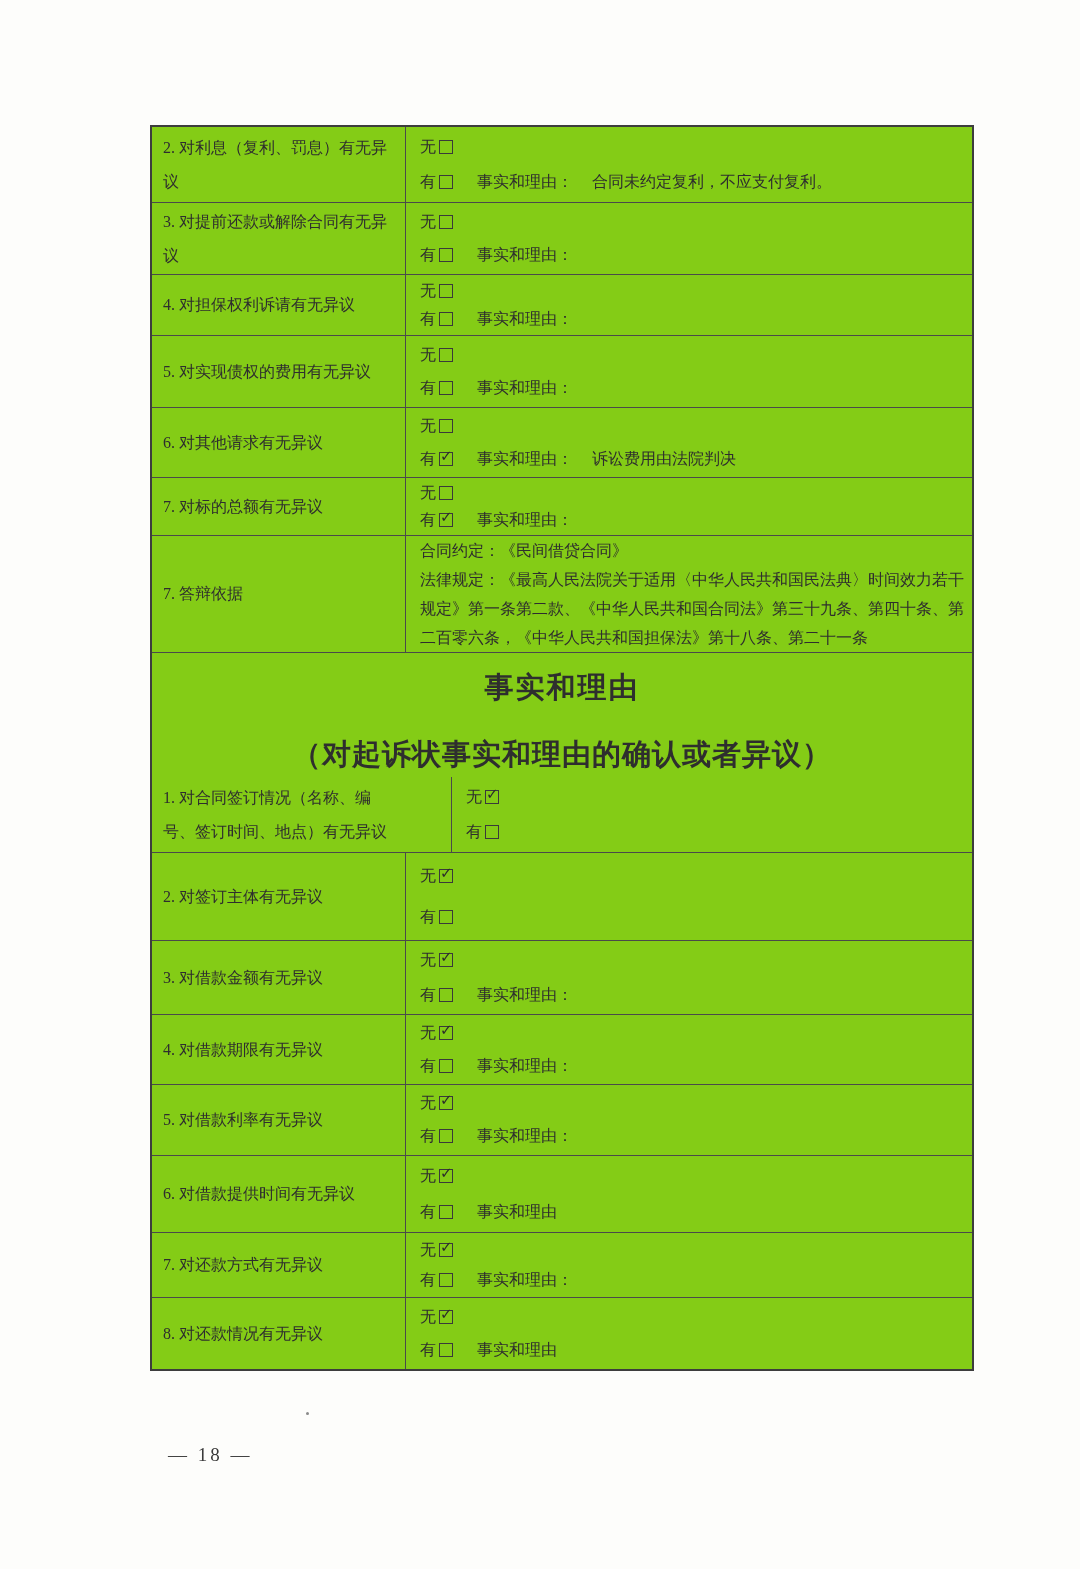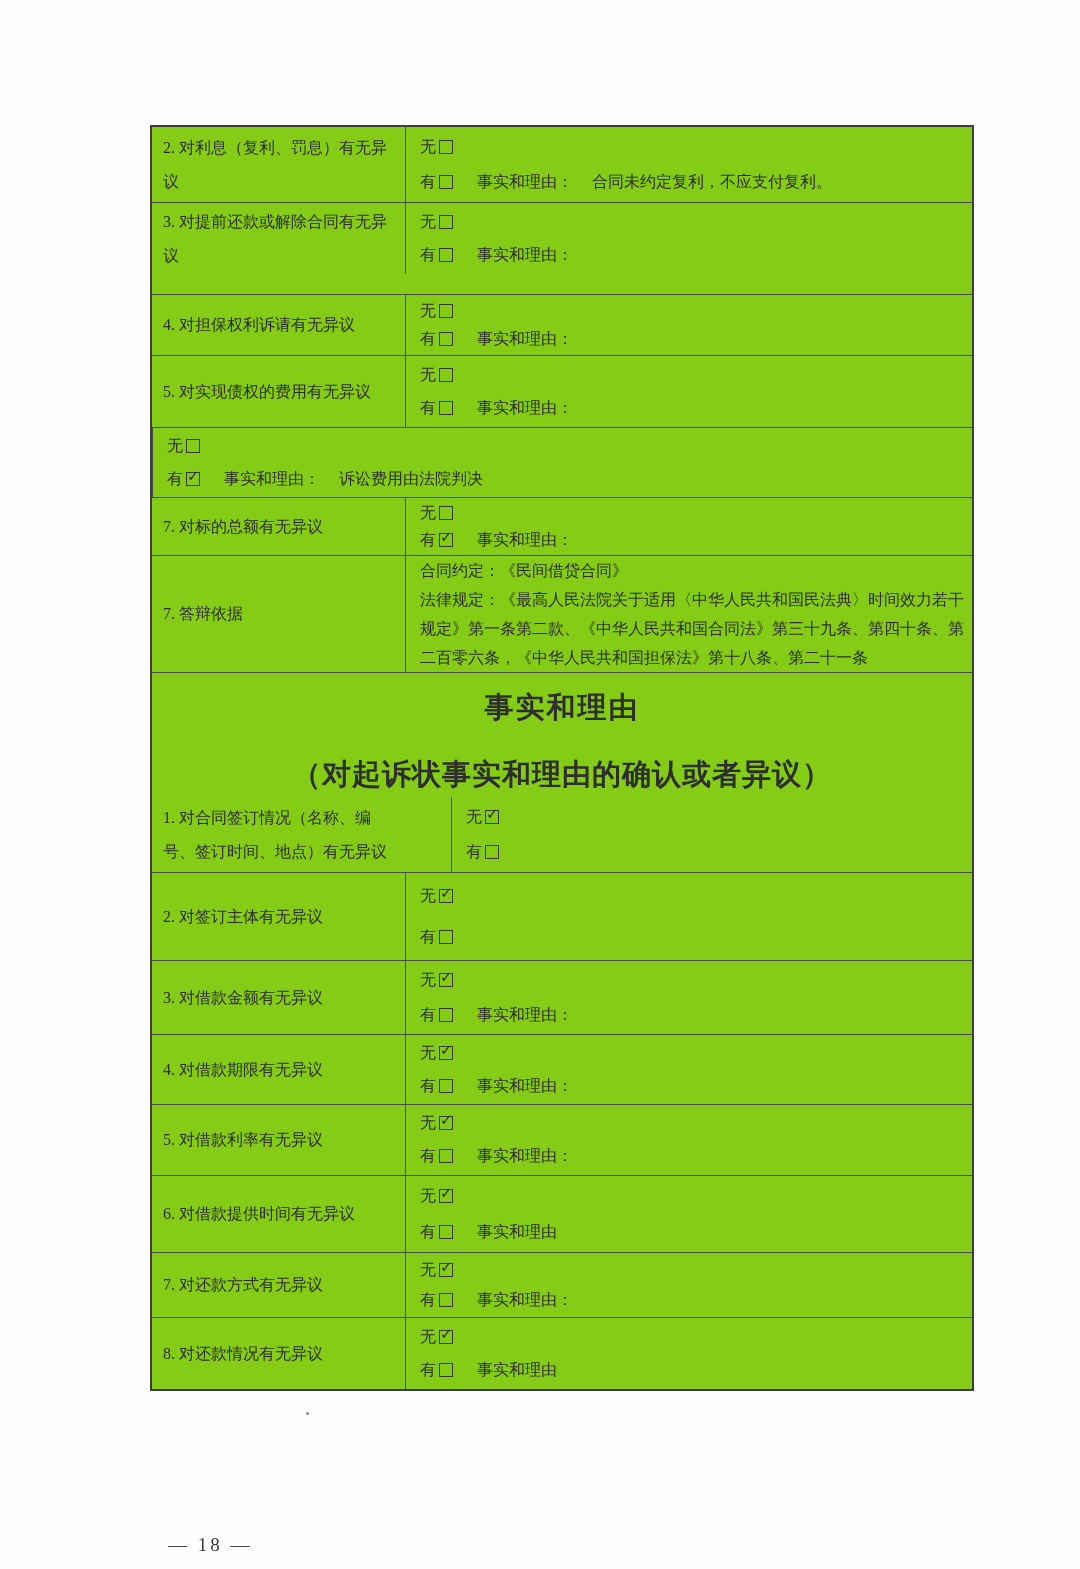--- a/index.html
+++ b/index.html
@@ -43,21 +43,21 @@
   .creason{margin-left:19px;}
   .content-cell.legal{justify-content:center;padding-top:6px;padding-bottom:6px;}
   .content-cell.legal p{margin:0;line-height:29px;white-space:nowrap;}
   .title-cell{
     border-top:1px solid #4a4a4a;height:125px;box-sizing:border-box;
     text-align:center;padding-top:15px;
   }
   .title{font-size:29px;font-weight:bold;letter-spacing:2px;}
   .subtitle{font-size:29px;font-weight:bold;margin-top:27px;letter-spacing:1px;}
   .footer{
-    position:absolute;left:168px;top:1534px;
+    position:absolute;left:168px;top:1444px;
     font-size:19px;color:#3a3a3a;letter-spacing:3px;
   }
   .speck{
     position:absolute;left:306px;top:1412px;width:3px;height:3px;
     background:#8a8a8a;border-radius:50%;
   }
 </style>
 </head>
 <body>
 
@@ -91,21 +91,21 @@
               <span>无</span>
               <span class="cb"></span>
             </div>
             <div class="cline">
               <span>有</span>
               <span class="cb"></span>
               <span class="ctext">事实和理由：</span>
             </div>
           </div>
         </div>
-        <div class="row" style="height: 61px; margin-top: 20px;">
+        <div class="row" style="height: 61px;">
           <div class="label-cell">
             <span>4. 对担保权利诉请有无异议</span>
           </div>
           <div class="content-cell">
             <div class="cline">
               <span>无</span>
               <span class="cb"></span>
             </div>
             <div class="cline">
               <span>有</span>
@@ -124,20 +124,23 @@
               <span class="cb"></span>
             </div>
             <div class="cline">
               <span>有</span>
               <span class="cb"></span>
               <span class="ctext">事实和理由：</span>
             </div>
           </div>
         </div>
         <div class="row" style="height: 70px;">
+          <div class="label-cell">
+            <span>6. 对其他请求有无异议</span>
+          </div>
           <div class="content-cell">
             <div class="cline">
               <span>无</span>
               <span class="cb"></span>
             </div>
             <div class="cline">
               <span>有</span>
               <span class="cb">
                 <span class="tick">✓</span>
               </span>

